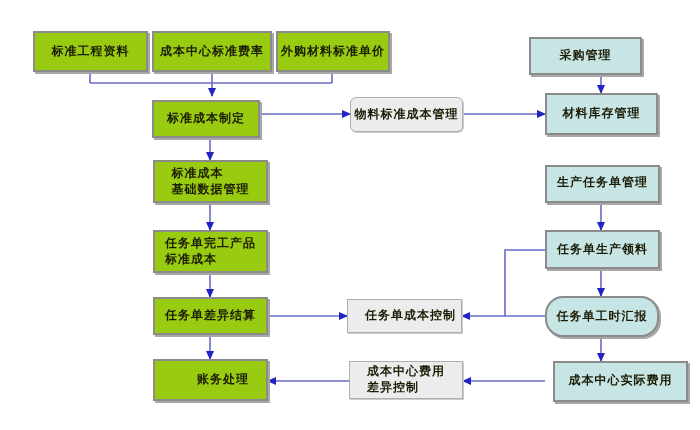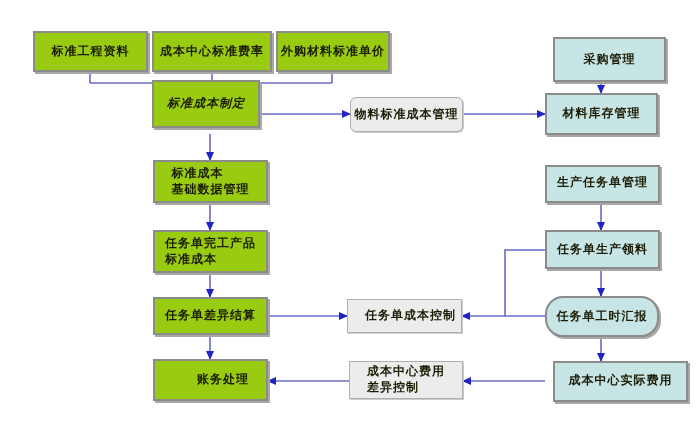--- a/index.html
+++ b/index.html
@@ -79,31 +79,31 @@
       <polyline points="601,203 601,230" fill="none" stroke="#6a6ac9" stroke-width="1.6" marker-end="url(#arrowhead)"></polyline>
       <polyline points="601,269 601,296" fill="none" stroke="#6a6ac9" stroke-width="1.6" marker-end="url(#arrowhead)"></polyline>
       <polyline points="601,337 601,361" fill="none" stroke="#6a6ac9" stroke-width="1.6" marker-end="url(#arrowhead)"></polyline>
       <polyline points="545,381 463,381" fill="none" stroke="#6a6ac9" stroke-width="1.6" marker-end="url(#arrowhead)"></polyline>
       <polyline points="349,381 268,381" fill="none" stroke="#6a6ac9" stroke-width="1.6" marker-end="url(#arrowhead)"></polyline>
     </svg>
   <div id="node-layer">
       <div class="node green" style="left: 33px; top: 31px; width: 115px; height: 41px;">标准工程资料</div>
       <div class="node green" style="left: 152px; top: 31px; width: 120px; height: 41px;">成本中心标准费率</div>
       <div class="node green" style="left: 276px; top: 31px; width: 114px; height: 41px;">外购材料标准单价</div>
-      <div class="node green" style="left: 152px; top: 80px; width: 108px; height: 48px; font-style: italic;">标准成本制定</div>
+      <div class="node green" style="left: 152px; top: 100px; width: 108px; height: 38px;">标准成本制定</div>
       <div class="node green" style="left: 153px; top: 160px; width: 115px; height: 43px;">标准成本
 基础数据管理</div>
       <div class="node green" style="left: 153px; top: 230px; width: 115px; height: 43px;">任务单完工产品
 标准成本</div>
       <div class="node green" style="left: 153px; top: 297px; width: 115px; height: 38px;">任务单差异结算</div>
       <div class="node green" style="left: 153px; top: 359px; width: 115px; height: 42px; padding-left: 25px;">账务处理</div>
       <div class="node gray" style="left: 350px; top: 97px; width: 113px; height: 35px; border-radius: 6px;">物料标准成本管理</div>
       <div class="node gray" style="left: 347px; top: 299px; width: 115px; height: 34px; padding-left: 12px;">任务单成本控制</div>
       <div class="node gray" style="left: 349px; top: 361px; width: 114px; height: 38px;">成本中心费用
 差异控制</div>
-      <div class="node blue" style="left: 553px; top: 37px; width: 113px; height: 45px;">采购管理</div>
+      <div class="node blue" style="left: 529px; top: 37px; width: 113px; height: 38px;">采购管理</div>
       <div class="node blue" style="left: 545px; top: 93px; width: 113px; height: 42px;">材料库存管理</div>
       <div class="node blue" style="left: 545px; top: 165px; width: 115px; height: 38px; font-family: Liberation Mono, monospace;">生产任务单管理</div>
       <div class="node blue" style="left: 545px; top: 230px; width: 115px; height: 39px;">任务单生产领料</div>
       <div class="node blue" style="left: 545px; top: 296px; width: 114px; height: 41px; border-radius: 18px;">任务单工时汇报</div>
       <div class="node blue" style="left: 553px; top: 361px; width: 135px; height: 41px; font-family: Liberation Mono, monospace;">成本中心实际费用</div>
     </div>
 </div>
 
 </body></html>

